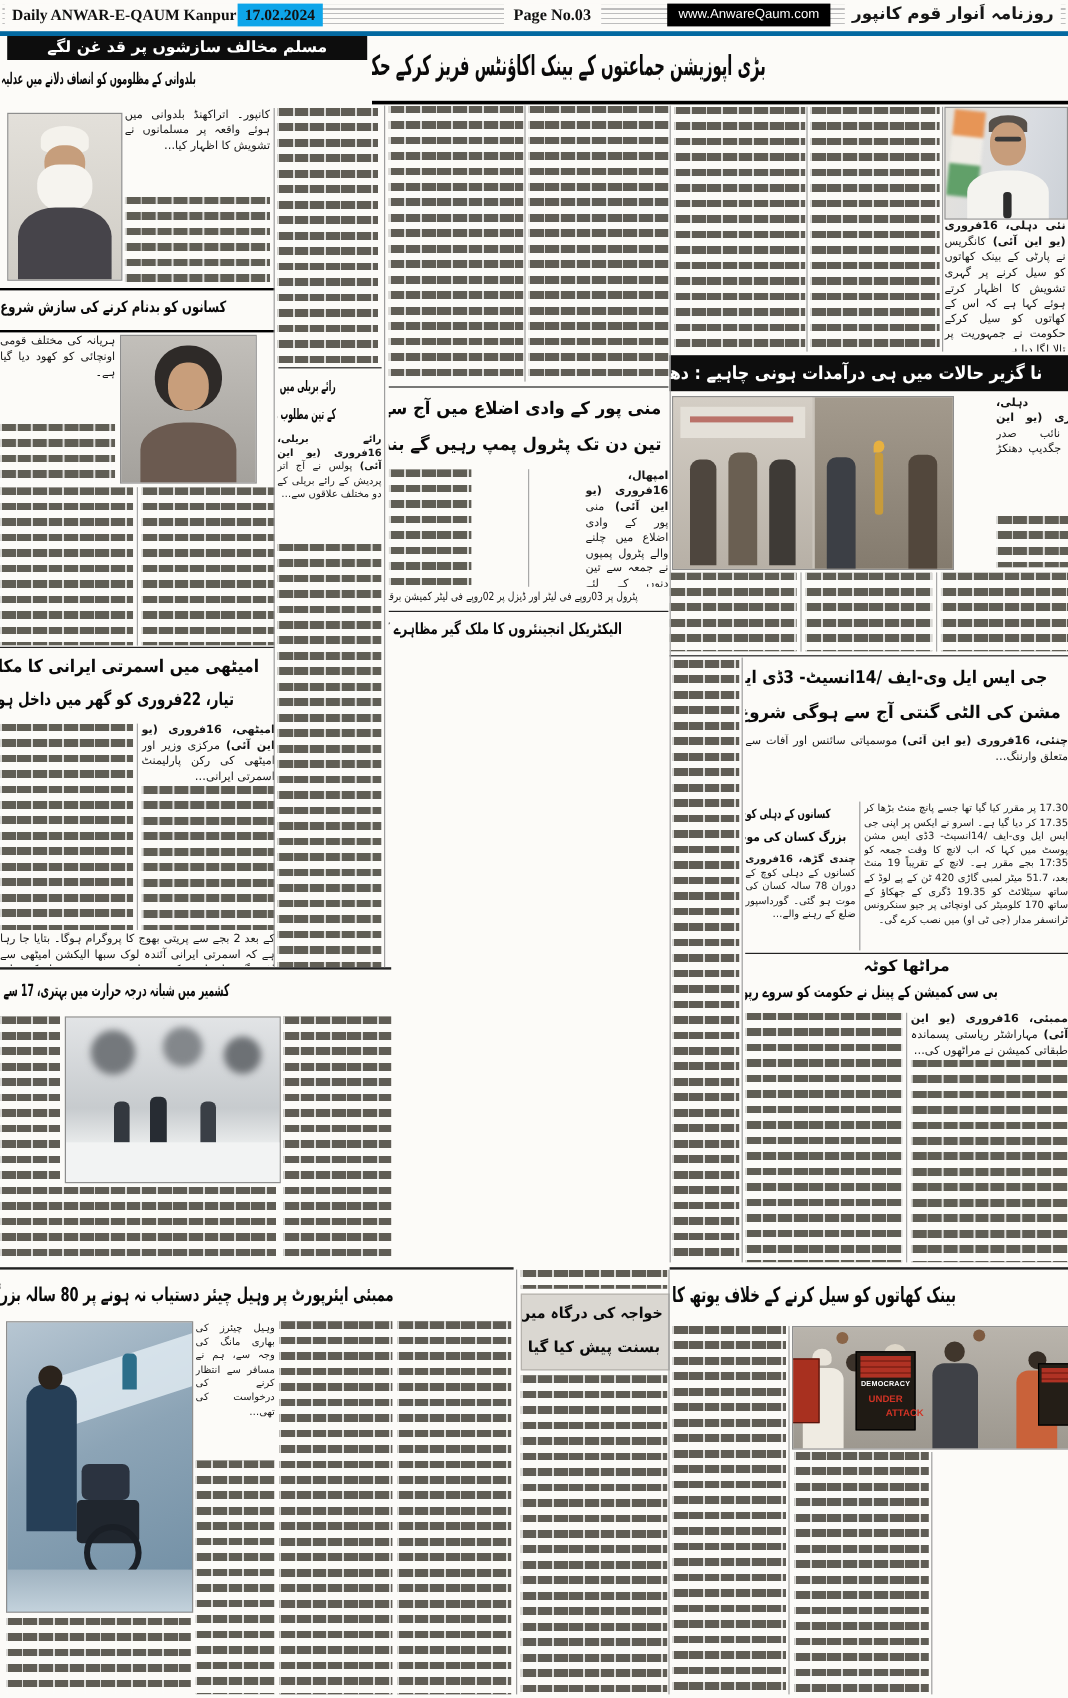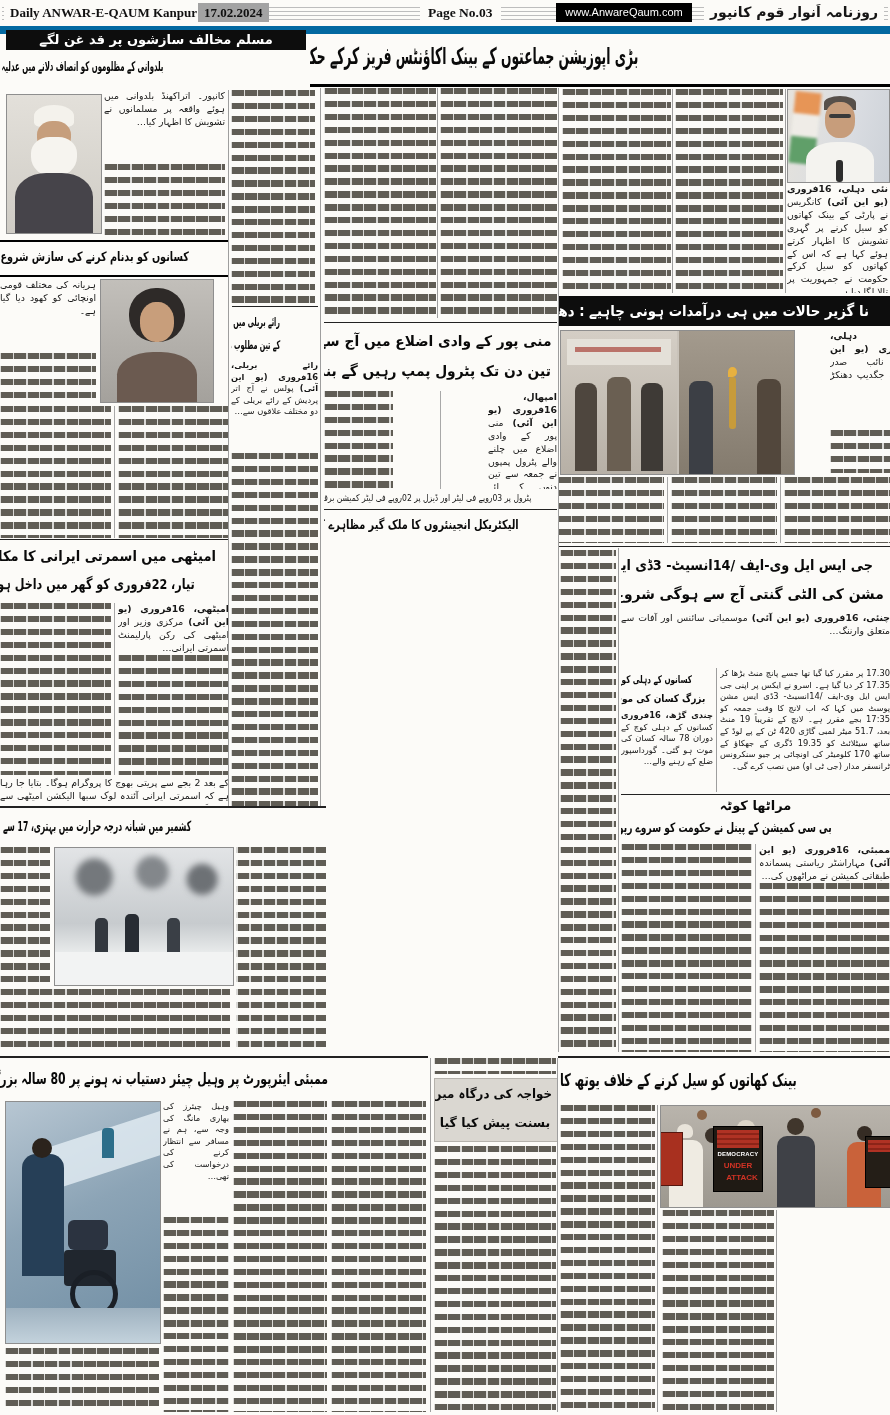--- a/index.html
+++ b/index.html
@@ -29,25 +29,25 @@
   .flow{display:flex;flex-direction:column;overflow:hidden;gap:35px;}
   .flow .sim{flex:1;}
   .photo{position:absolute;overflow:hidden;border:1px solid #8e8e8e;background:#cfcdc8;}
   .pel{position:absolute;}
 </style>
 </head>
 <body>
 
 <div id="page">
 
-  <div class="abs" style="left:0;top:0;width:890px;height:26px;border-bottom:8px solid #0369a1;">
+  <div class="abs" style="left:0;top:0;width:890px;height:26px;border-bottom:4px solid #0369a1;">
     <div class="abs" style="left:2px;top:4px;width:886px;height:18px;
                 background:repeating-linear-gradient(to bottom,transparent 0 3px,#bdbdbd 3px 4px);"></div>
     <div class="abs" style="left:4px;top:3px;background:#fcfbf8;padding:0 6px;font-family:'Liberation Serif',serif;font-weight:bold;font-size:13px;line-height:19px;color:#111;">Daily ANWAR-E-QAUM Kanpur</div>
-    <div class="abs" style="left:198px;top:3px;background:#a3a3a3;padding:0 6px;font-family:'Liberation Serif',serif;font-weight:bold;font-size:13px;line-height:19px;color:#111;">17.02.2024</div>
+    <div class="abs" style="left:198px;top:3px;background:#0ea5e9;padding:0 6px;font-family:'Liberation Serif',serif;font-weight:bold;font-size:13px;line-height:19px;color:#111;">17.02.2024</div>
     <div class="abs" style="left:420px;top:3px;background:#fcfbf8;padding:0 8px;font-family:'Liberation Serif',serif;font-weight:bold;font-size:13.5px;line-height:19px;color:#111;">Page No.03</div>
     <div class="abs" style="left:556px;top:3px;width:136px;height:19px;background:#000;color:#fff;text-align:center;font-size:11px;line-height:19px;">www.AnwareQaum.com</div>
     <div class="abs urdu" style="right:6px;top:2px;background:#fcfbf8;padding:0 6px;font-weight:bold;font-size:14px;line-height:20px;">روزنامہ اَنوار قوم کانپور</div>
   </div>
 
   <div class="abs hl fitline" style="left:310px;top:31px;width:580px;height:53px;font-size:23px;line-height:50px;border-bottom:3.5px solid #000;">
     <span class="fit-inner" style="transform: scaleX(0.535055);">بڑی اپوزیشن جماعتوں کے بینک اکاؤنٹس فریز کرکے حکومت کی جمہوریت پر تالا بندی : کانگریس</span>
   </div>
 
   <div class="photo" style="left:787px;top:89px;width:101px;height:92px;background:linear-gradient(105deg,#e6e3dc 0%,#d9dce1 60%,#ccd1d7 100%);">
@@ -333,21 +333,21 @@
     <div class="pel" style="left:126px;top:12px;width:17px;height:17px;background:#40362c;border-radius:50%;"></div>
     <div class="pel" style="left:196px;top:20px;width:15px;height:15px;background:#352c24;border-radius:50%;"></div>
     <div class="pel" style="left:8px;top:34px;width:34px;height:67px;background:#efebe2;border-radius:10px 10px 0 0;"></div>
     <div class="pel" style="left:116px;top:30px;width:38px;height:71px;background:#3f4147;border-radius:10px 10px 0 0;"></div>
     <div class="pel" style="left:186px;top:36px;width:34px;height:65px;background:#c9623a;border-radius:10px 10px 0 0;"></div>
     <div class="pel" style="left:-6px;top:26px;width:26px;height:52px;background:#a8301f;border:1px solid #55150d;"></div>
     <div class="pel" style="left:52px;top:20px;width:48px;height:64px;background:#1f1a14;border:1px solid #000;text-align:center;">
       <div style="position:absolute;left:3px;top:3px;width:42px;height:18px;background:repeating-linear-gradient(to bottom,#b03224 0 3px,#8c2418 3px 5px);"></div>
       <div style="position:absolute;left:0;top:24px;width:48px;color:#fff;font-size:6px;font-weight:bold;letter-spacing:.2px;">DEMOCRACY</div>
       <div style="position:absolute;left:0;top:34px;width:48px;color:#d03325;font-size:8px;font-weight:bold;">UNDER</div>
-      <div style="position:absolute;left:4px;top:46px;width:48px;color:#d03325;font-size:8px;font-weight:bold;">ATTACK</div>
+      <div style="position:absolute;left:16px;top:46px;width:48px;color:#d03325;font-size:8px;font-weight:bold;">ATTACK</div>
     </div>
     <div class="pel" style="left:204px;top:30px;width:30px;height:50px;background:#241e17;border:1px solid #000;">
       <div style="position:absolute;left:2px;top:3px;width:24px;height:12px;background:repeating-linear-gradient(to bottom,#b03224 0 3px,#8c2418 3px 5px);"></div>
     </div>
   </div>
   <div class="abs sim" style="left:662px;top:1210px;width:112px;height:202px;"></div>
   <div class="abs sim" style="left:560px;top:1105px;width:95px;height:307px;"></div>
   <div class="vline" style="left:657px;top:1105px;height:307px;"></div>
   <div class="vline" style="left:776px;top:1210px;height:202px;"></div>
 

